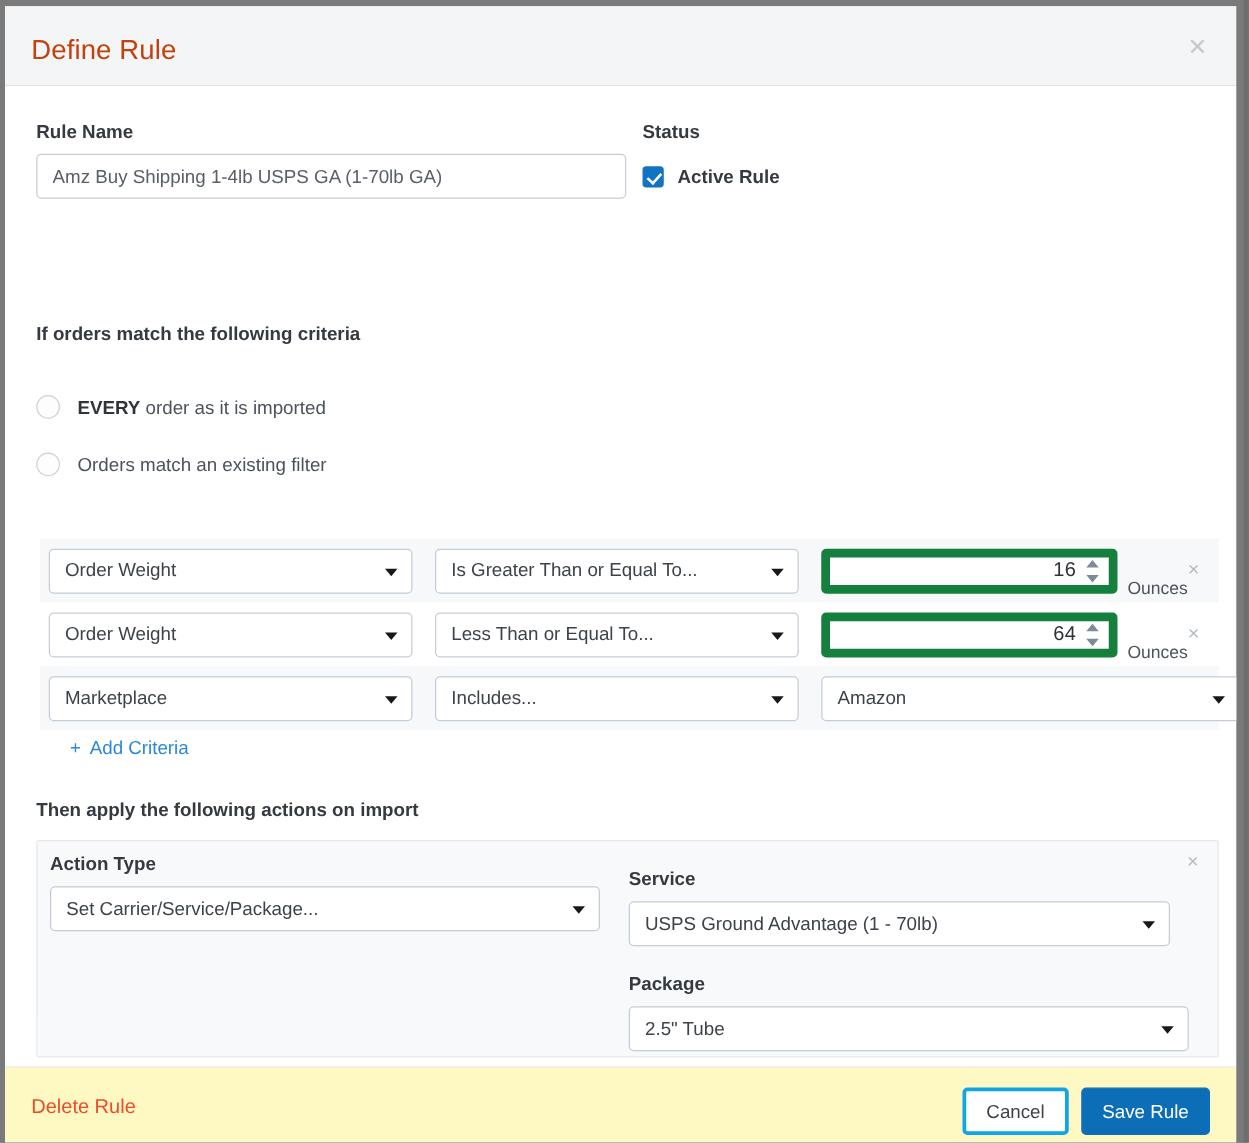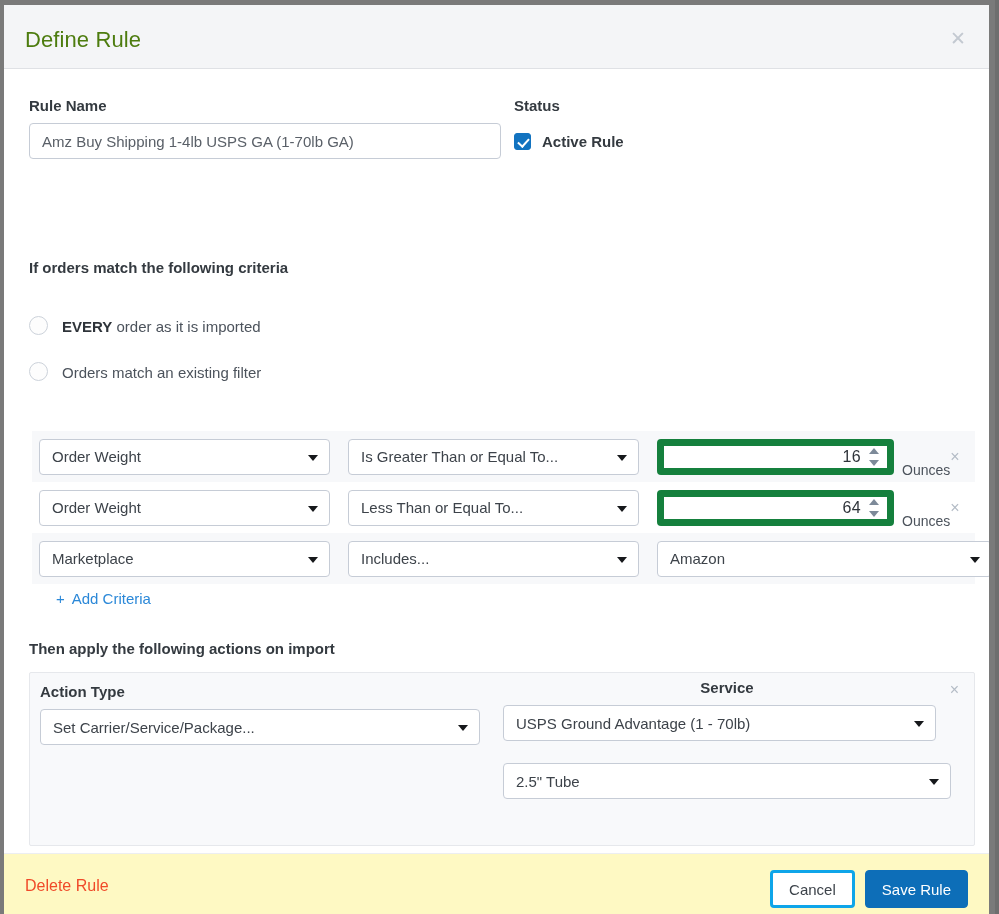--- a/index.html
+++ b/index.html
@@ -32,21 +32,21 @@
   .modal-header {
     position: relative;
     height: 64px;
     background: #f4f5f7;
     border-bottom: 1px solid #dfe1e5;
   }
   .modal-title {
     position: absolute;
     left: 21px; top: 22px;
     font-size: 22px;
-    color: #4d7c0f;
+    color: #c2410c;
     letter-spacing: .1px;
   }
   .close-x {
     position: absolute;
     right: 21px; top: 24px;
     width: 20px; height: 20px;
     color: #c3c9d1;
     font-size: 19px;
     line-height: 19px;
     text-align: center;
@@ -244,21 +244,21 @@
   }
   .act-x {
     position: absolute;
     right: 15px; top: 8px;
     color: #b4bcc6;
     font-size: 16px;
     cursor: pointer;
     user-select: none;
   }
   .act-col-left { position: absolute; left: 10px; top: 10px; }
-  .act-col-right { position: absolute; left: 473px; top: 6px; text-align: center; }
+  .act-col-right { position: absolute; left: 473px; top: 22px; }
   .act-label {
     display: block;
     font-size: 15px;
     font-weight: bold;
     color: #343a40;
     margin-bottom: 9px;
   }
   .sel-action { width: 440px; }
   .sel-service { width: 433px; }
   .sel-package { width: 448px; }
@@ -431,20 +431,21 @@
           </div>
         </div>
 
         <div class="act-col-right">
           <span class="act-label">Service</span>
           <div class="sel sel-service">
             <span>USPS Ground Advantage (1 - 70lb)</span>
             <span class="caret"></span>
           </div>
           <div class="gap-blk"></div>
+          <span class="act-label">Package</span>
           <div class="sel sel-package">
             <span>2.5" Tube</span>
             <span class="caret"></span>
           </div>
         </div>
       </div>
 
       <div class="add-link add-action">
         <span class="plus">+</span><span>Add an Action</span>
       </div>

